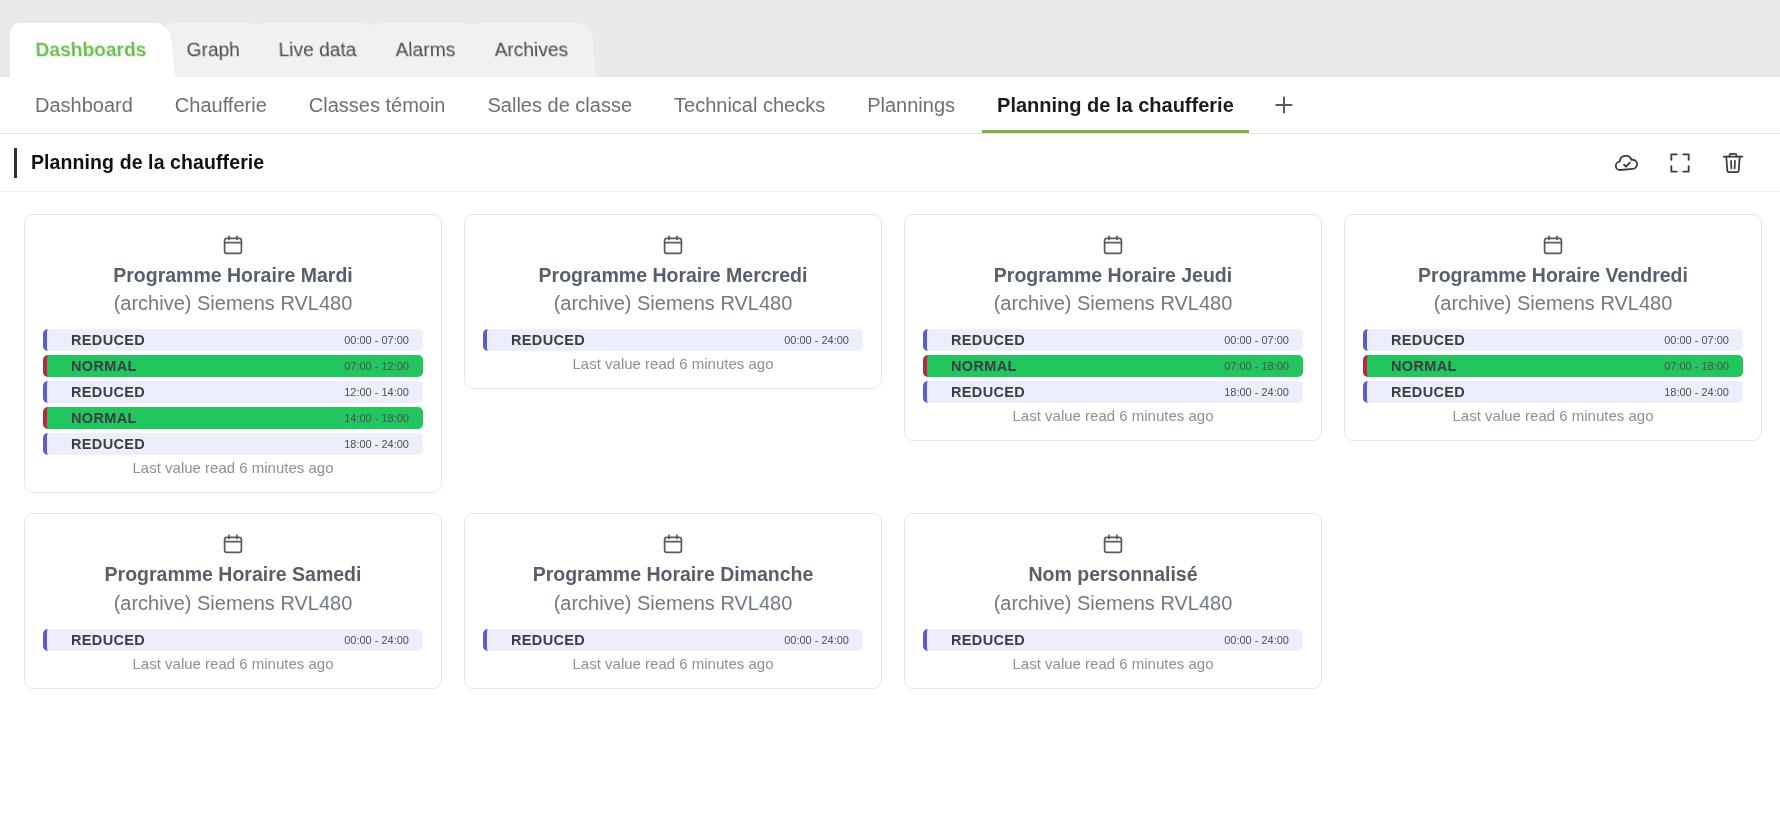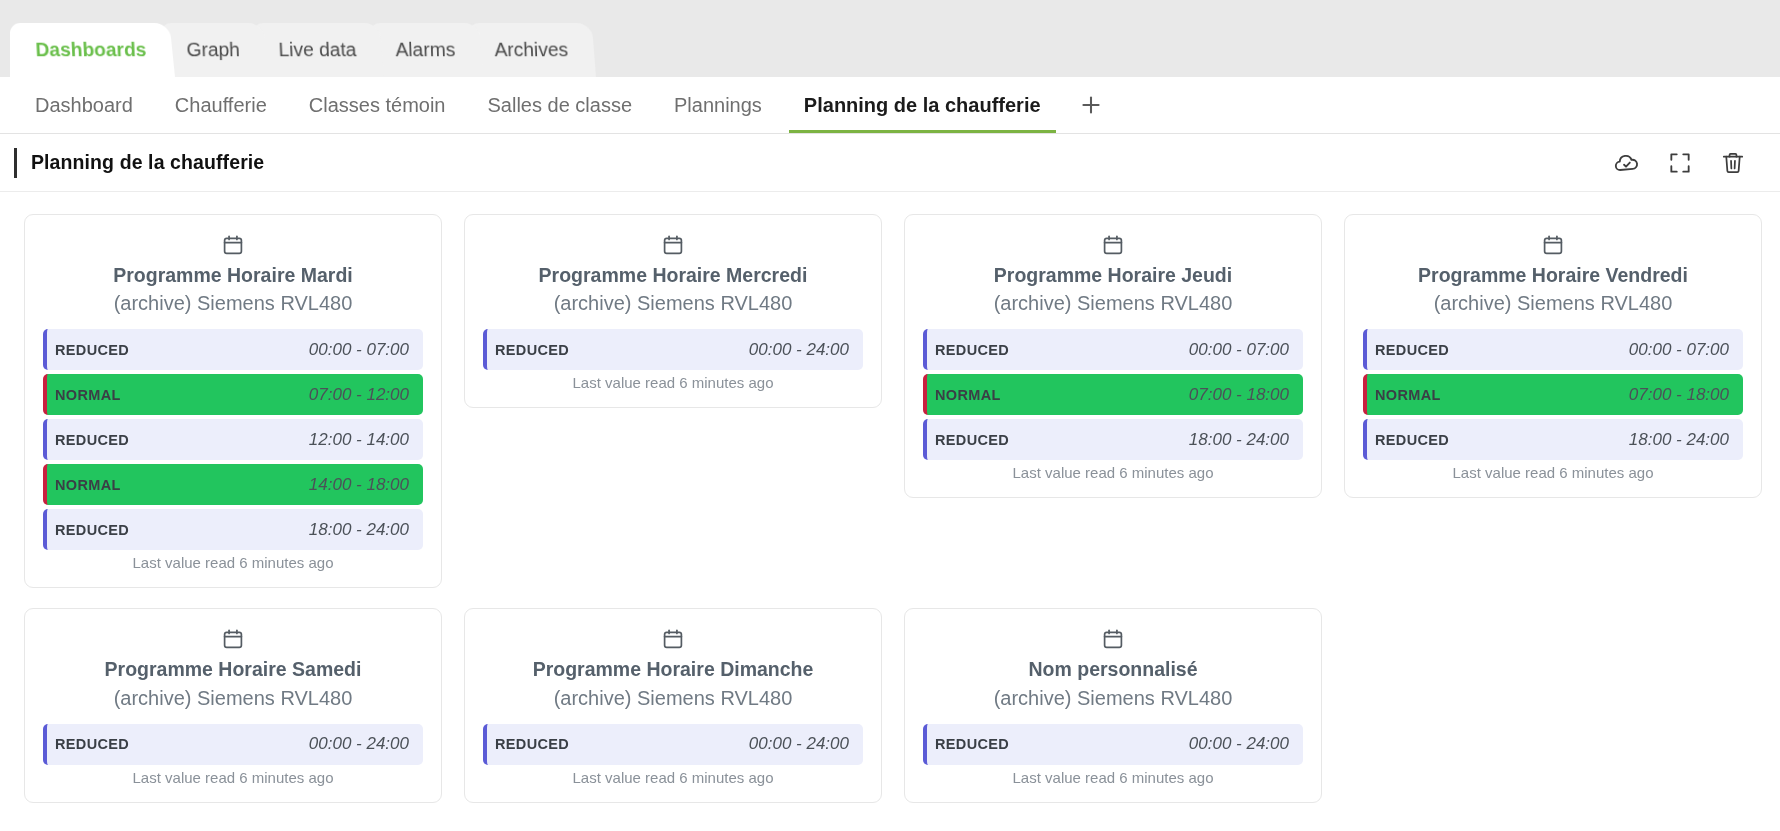--- a/index.html
+++ b/index.html
@@ -181,37 +181,36 @@
     margin-top: 4px;
     margin-bottom: 14px;
   }
 
   .rows { display: flex; flex-direction: column; gap: 4px; }
 
   .srow {
     display: flex;
     align-items: center;
     justify-content: space-between;
-    height: 41px;
-    padding: 0 14px 0 8px;
+    height: 22px;
+    padding: 0 14px 0 24px;
     border-radius: 5px;
     border-left-width: 4px;
     border-left-style: solid;
     font-size: 15px;
   }
   .srow .lbl {
     font-weight: bold;
     letter-spacing: .35px;
     font-size: 14.5px;
     color: #3a3f46;
   }
   .srow .tm {
     color: #4b5158;
-    font-size: 17px;
-    font-style: italic;
+    font-size: 11px;
   }
 
   .srow.reduced {
     background: #eceefb;
     border-left-color: #5b5bd6;
   }
   .srow.normal {
     background: #22c55e;
     border-left-color: #c8203f;
   }
@@ -242,20 +241,21 @@
     <div class="top-tab t5">
       <span>Archives</span>
     </div>
   </div>
 
 <div class="subbar" id="subbar">
     <div class="sub-tab">Dashboard</div>
     <div class="sub-tab">Chaufferie</div>
     <div class="sub-tab">Classes témoin</div>
     <div class="sub-tab">Salles de classe</div>
+    <div class="sub-tab">Technical checks</div>
     <div class="sub-tab">Plannings</div>
     <div class="sub-tab active">Planning de la chaufferie</div>
     <div class="add-tab">
       <svg width="26" height="26" viewBox="0 0 24 24" fill="none" stroke="currentColor" stroke-width="1.9" stroke-linecap="round">
         <line x1="12" y1="5" x2="12" y2="19"></line>
         <line x1="5" y1="12" x2="19" y2="12"></line>
       </svg>
     </div>
   </div>
 

